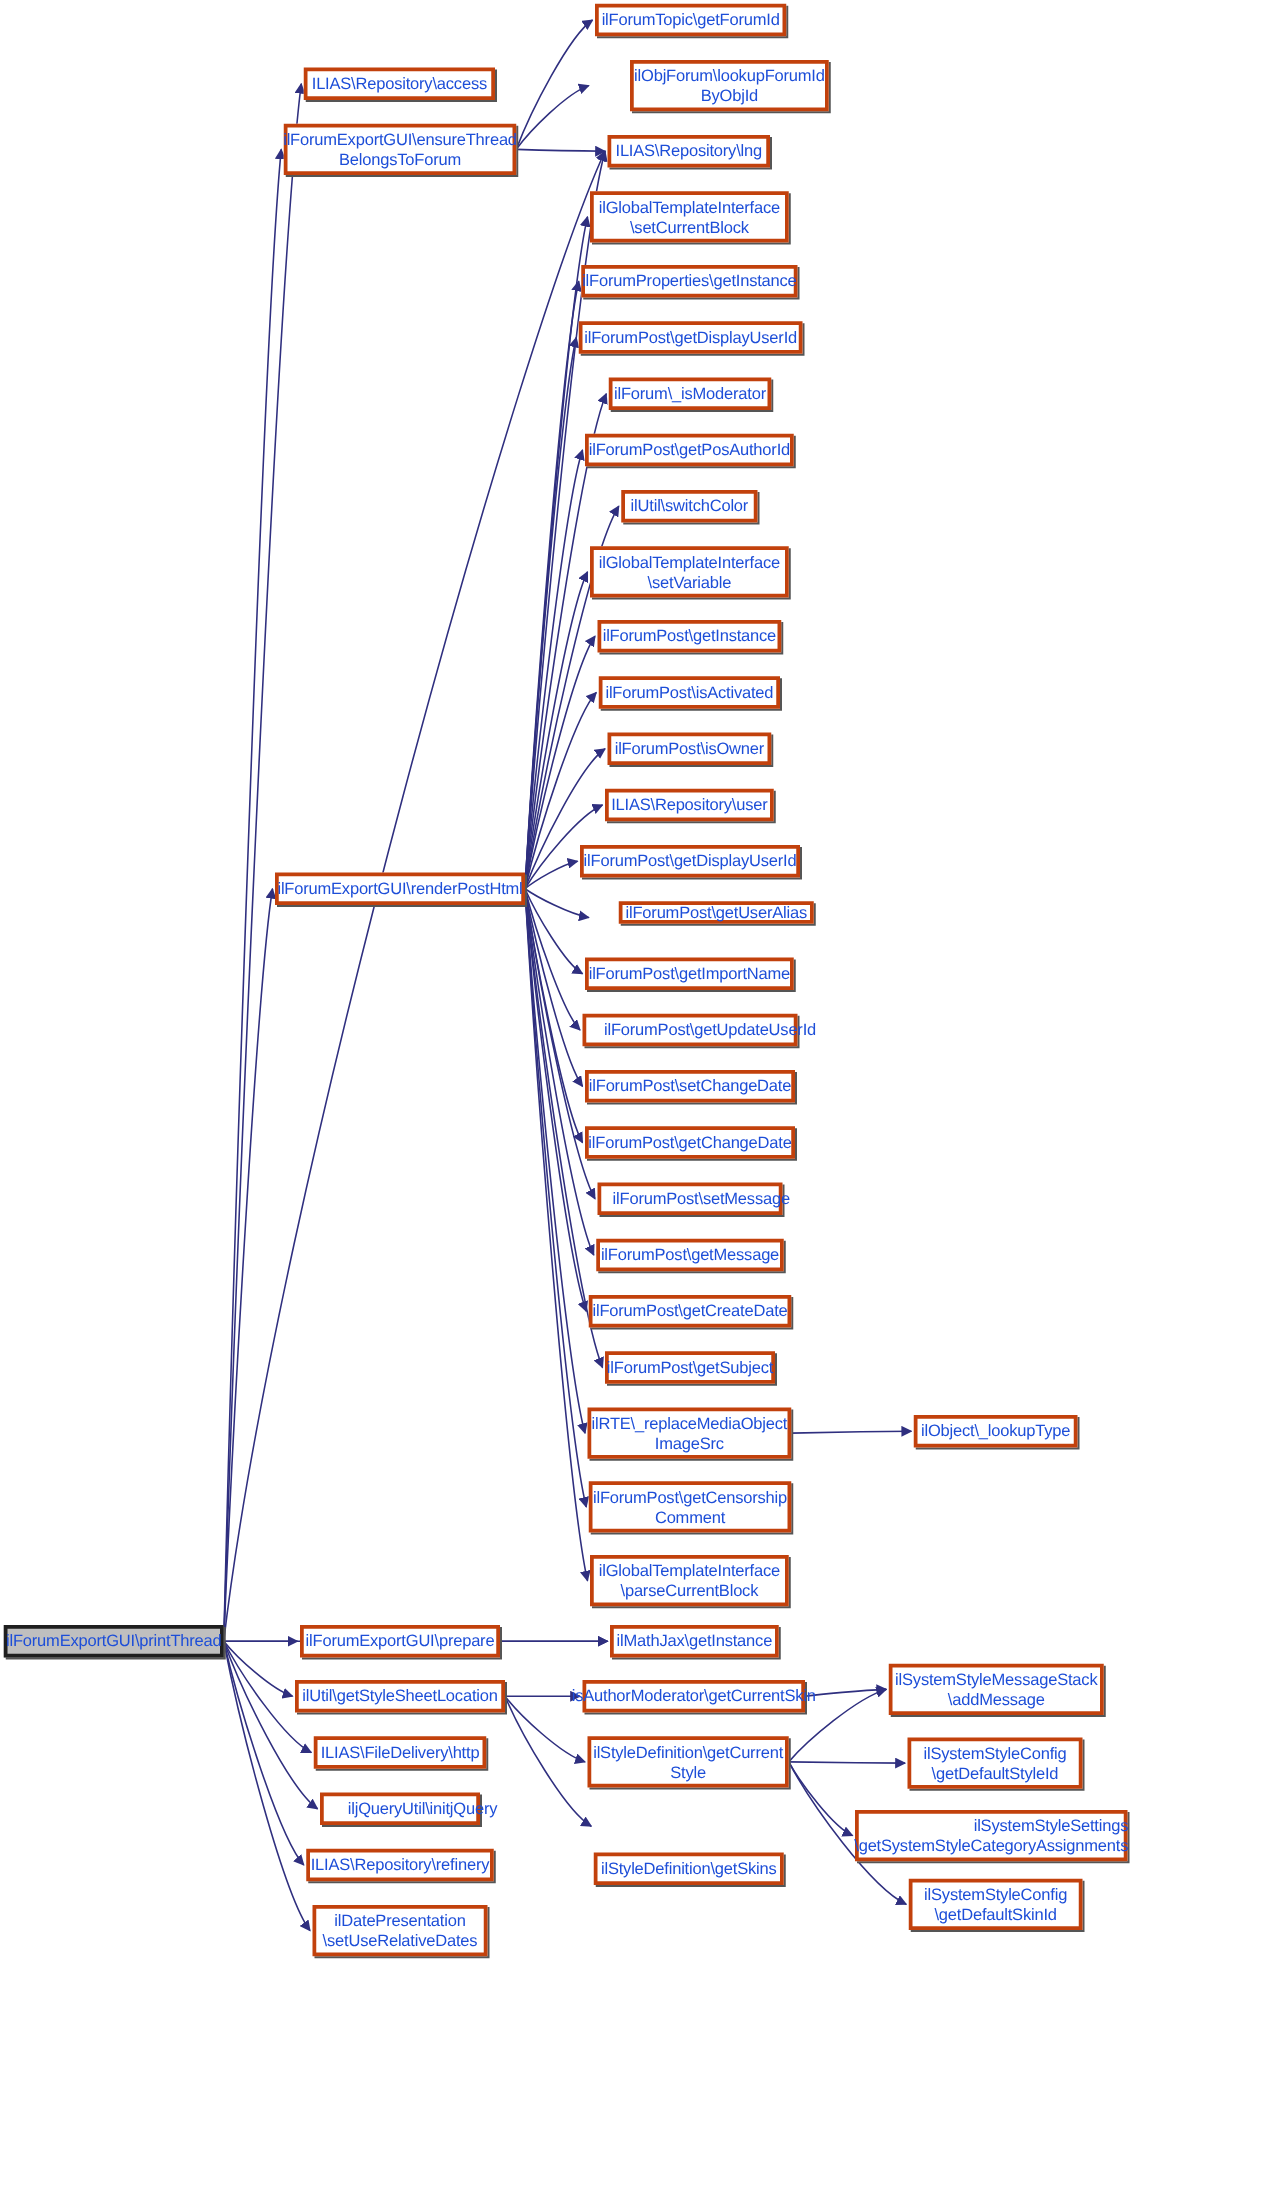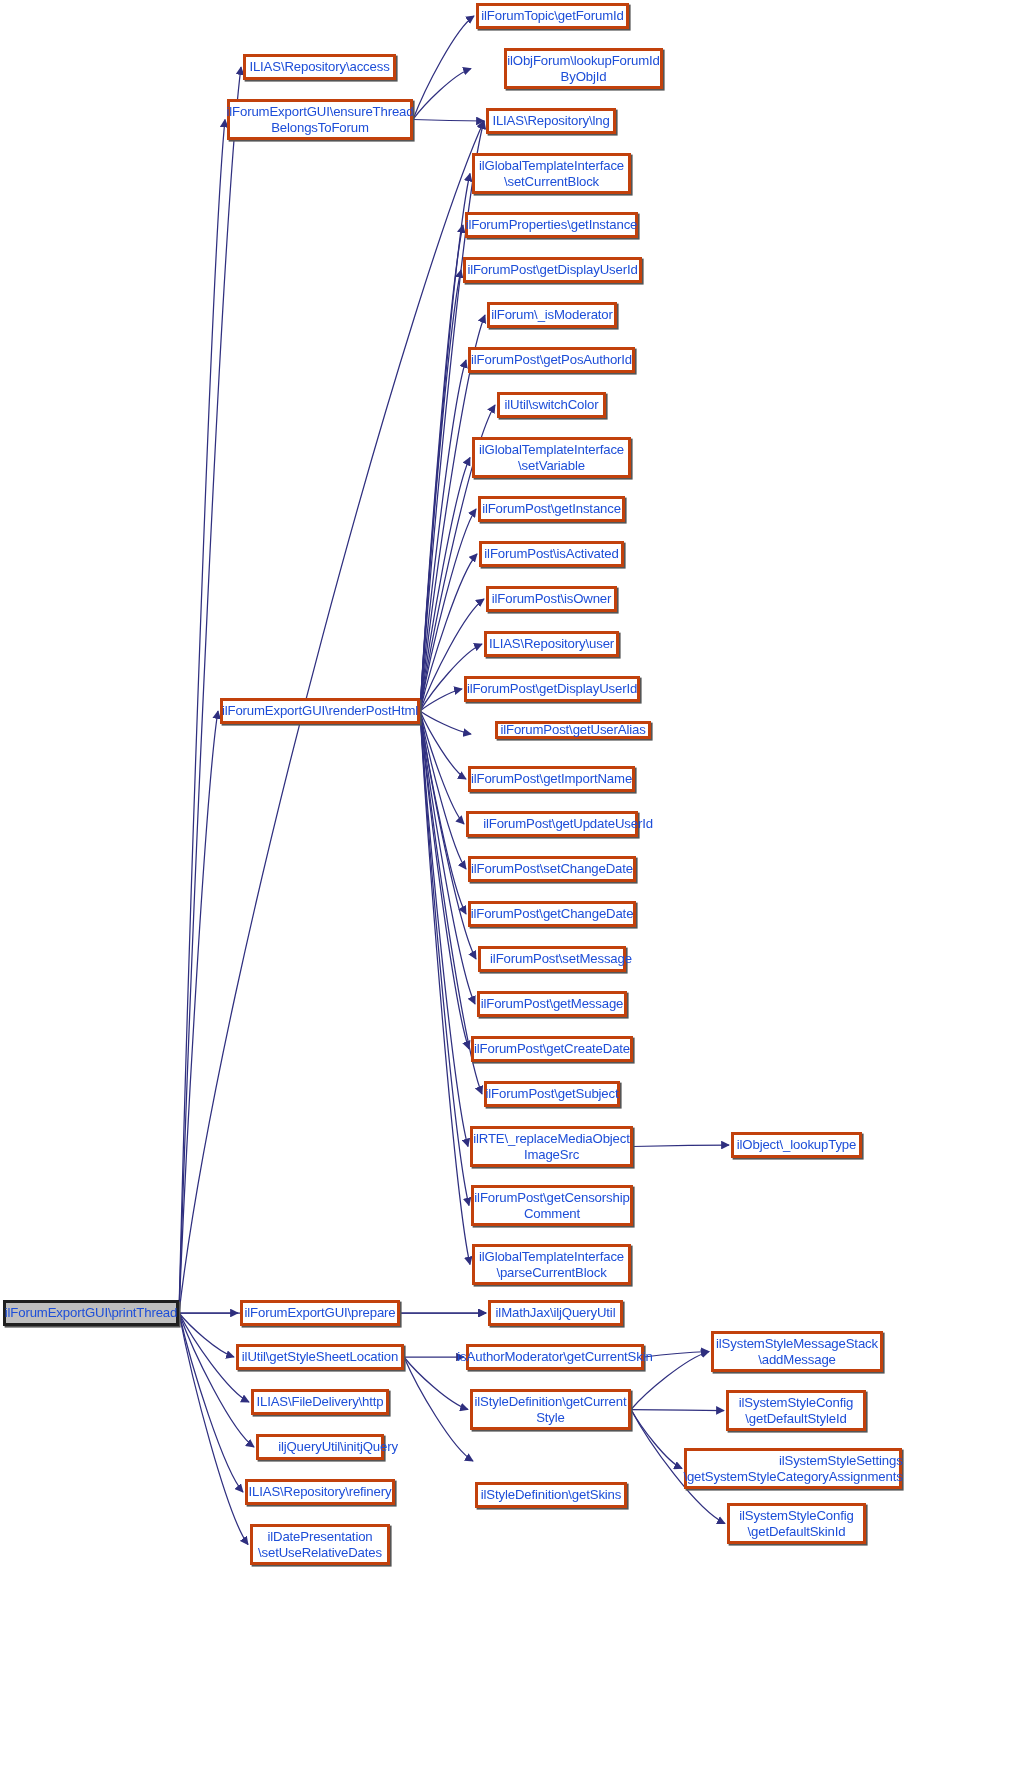--- a/index.html
+++ b/index.html
@@ -144,21 +144,21 @@
       <div class="node" style="left: 484px; top: 1081px; width: 136px; height: 26px;"><span>ilForumPost\getSubject</span></div>
       <div class="node" style="left: 470px; top: 1126px; width: 163px; height: 41px;"><span>ilRTE\_replaceMediaObject
 ImageSrc</span></div>
       <div class="node" style="left: 731px; top: 1132px; width: 131px; height: 26px;"><span>ilObject\_lookupType</span></div>
       <div class="node" style="left: 471px; top: 1185px; width: 162px; height: 41px;"><span>ilForumPost\getCensorship
 Comment</span></div>
       <div class="node" style="left: 472px; top: 1244px; width: 159px; height: 41px;"><span>ilGlobalTemplateInterface
 \parseCurrentBlock</span></div>
       <div class="node" style="left: 220px; top: 698px; width: 200px; height: 26px;"><span>ilForumExportGUI\renderPostHtml</span></div>
       <div class="node" style="left: 240px; top: 1300px; width: 160px; height: 26px;"><span>ilForumExportGUI\prepare</span></div>
-      <div class="node" style="left: 488px; top: 1300px; width: 135px; height: 26px;"><span>ilMathJax\iljQueryUtil</span></div>
+      <div class="node" style="left: 488px; top: 1300px; width: 135px; height: 26px;"><span>ilMathJax\getInstance</span></div>
       <div class="node" style="left: 236px; top: 1344px; width: 168px; height: 26px;"><span>ilUtil\getStyleSheetLocation</span></div>
       <div class="node" style="left: 466px; top: 1344px; width: 178px; height: 26px;"><span>isAuthorModerator\getCurrentSkin</span></div>
       <div class="node" style="left: 711px; top: 1331px; width: 172px; height: 41px;"><span>ilSystemStyleMessageStack
 \addMessage</span></div>
       <div class="node" style="left: 251px; top: 1389px; width: 138px; height: 26px;"><span>ILIAS\FileDelivery\http</span></div>
       <div class="node" style="left: 470px; top: 1389px; width: 161px; height: 41px;"><span>ilStyleDefinition\getCurrent
 Style</span></div>
       <div class="node" style="left: 726px; top: 1390px; width: 140px; height: 41px;"><span>ilSystemStyleConfig
 \getDefaultStyleId</span></div>
       <div class="node" style="left: 256px; top: 1434px; width: 128px; height: 26px; padding-left: 36px;"><span>iljQueryUtil\initjQuery</span></div>

